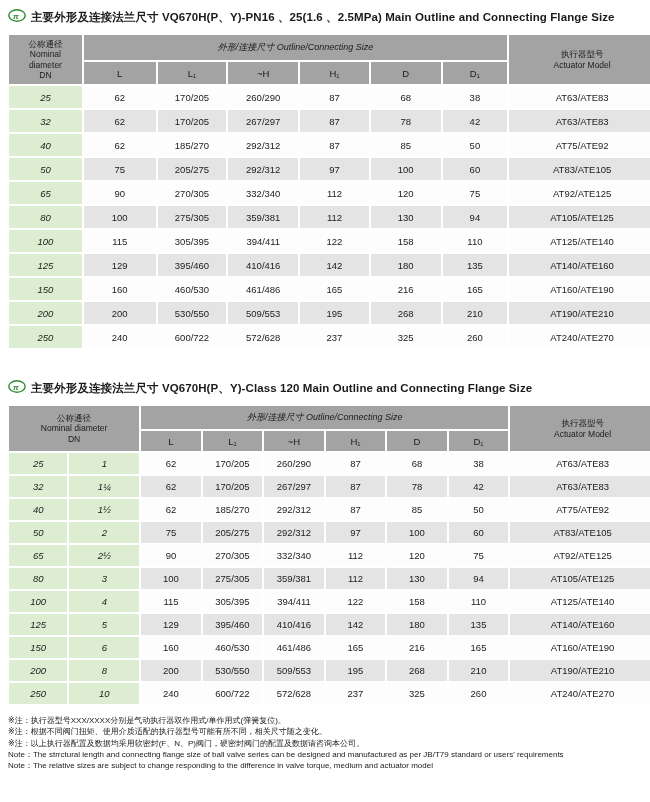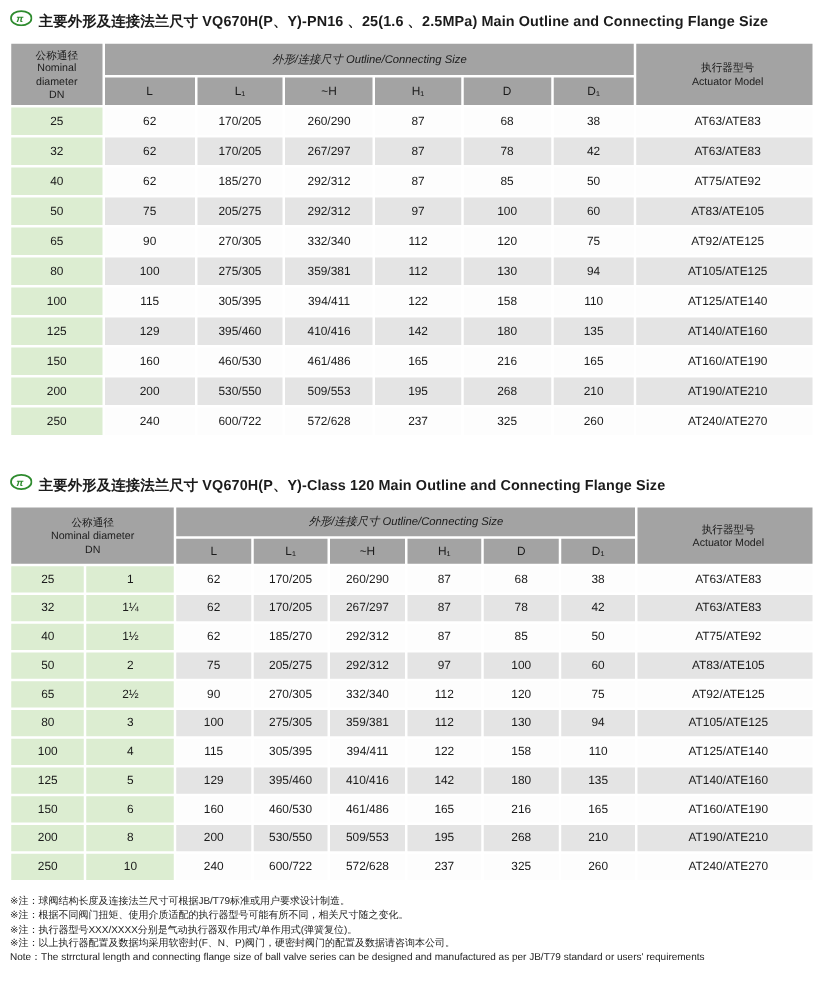--- a/index.html
+++ b/index.html
@@ -18,21 +18,21 @@
   table{border-collapse:separate;border-spacing:2px;table-layout:fixed;width:650px;margin-left:-1px;}
   th,td{text-align:center;vertical-align:middle;padding:0;overflow:hidden;}
   thead th{background:#a3a3a3;font-weight:normal;}
   th.group{height:25px;font-size:9px;font-style:italic;}
   th.colhead{height:22px;font-size:9.5px;}
   th.multiline{font-size:8.5px;line-height:10.5px;white-space:pre-line;}
   tbody td{font-size:9.5px;height:22px;}
   table.t2 tbody td{height:21px;}
   table.t2 th.group{height:23px;}
   table.t2 th.colhead{height:20px;}
-  td.dn{background:#dcedd1;}
+  td.dn{background:#dcedd1;font-style:italic;}
   tr.even td.val{background:#fdfdfd;}
   tr.odd td.val{background:#e4e4e4;}
   .notes{margin-top:9px;font-size:8px;line-height:11.3px;color:#222;}
   .notes div{white-space:nowrap;}
 </style>
 </head>
 <body>
 
 <div class="sheet">
 
@@ -349,20 +349,20 @@
           <td class="val">572/628</td>
           <td class="val">237</td>
           <td class="val">325</td>
           <td class="val">260</td>
           <td class="val">AT240/ATE270</td>
         </tr>
       </tbody>
   </table>
 
   <div class="notes">
-      <div>※注：球阀结构长度及连接法兰尺寸可根据JB/T79标准或用户要求设计制造。</div>
+      <div>※注：执行器型号XXX/XXXX分别是气动执行器双作用式/单作用式(弹簧复位)。</div>
       <div>※注：根据不同阀门扭矩、使用介质适配的执行器型号可能有所不同，相关尺寸随之变化。</div>
-      <div>※注：执行器型号XXX/XXXX分别是气动执行器双作用式/单作用式(弹簧复位)。</div>
       <div>※注：以上执行器配置及数据均采用软密封(F、N、P)阀门，硬密封阀门的配置及数据请咨询本公司。</div>
       <div>Note：The strrctural length and connecting flange size of ball valve series can be designed and manufactured as per JB/T79 standard or users' requirements</div>
+      <div>Note：The relative sizes are subject to change responding to the difference in valve torque, medium and actuator model</div>
     </div>
 
 </div>
 
 </body></html>

